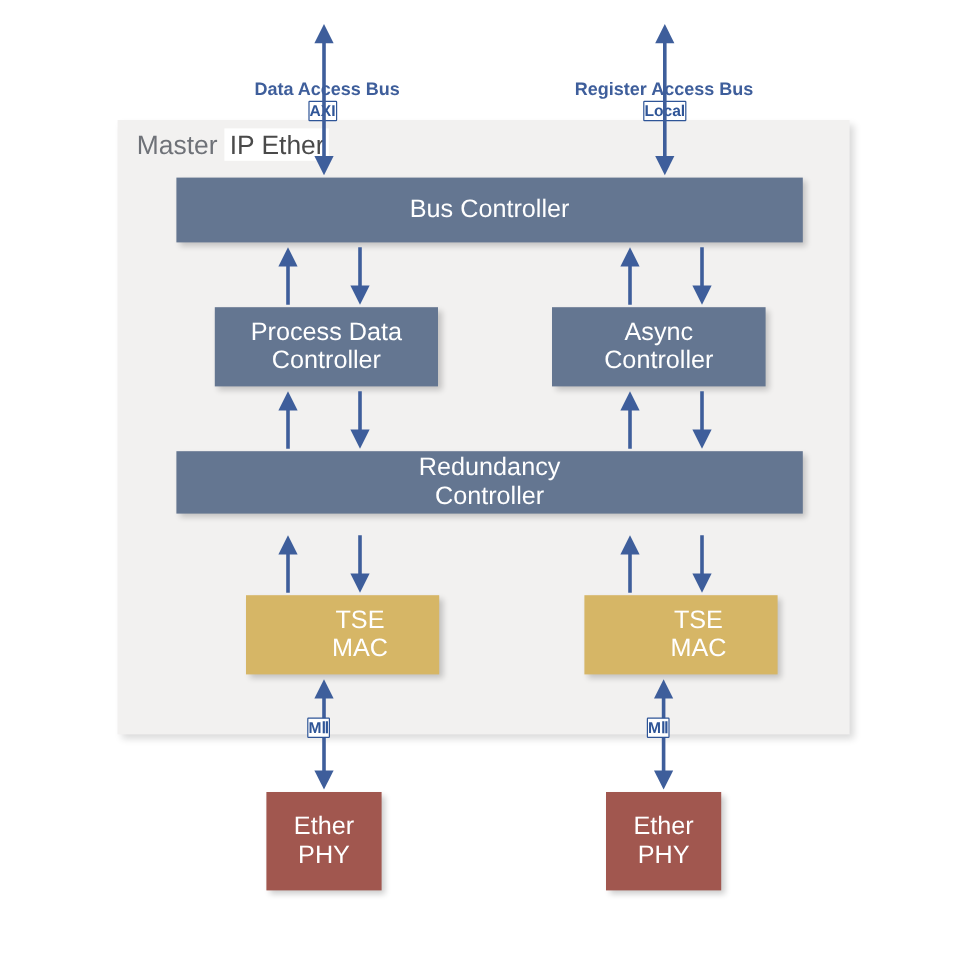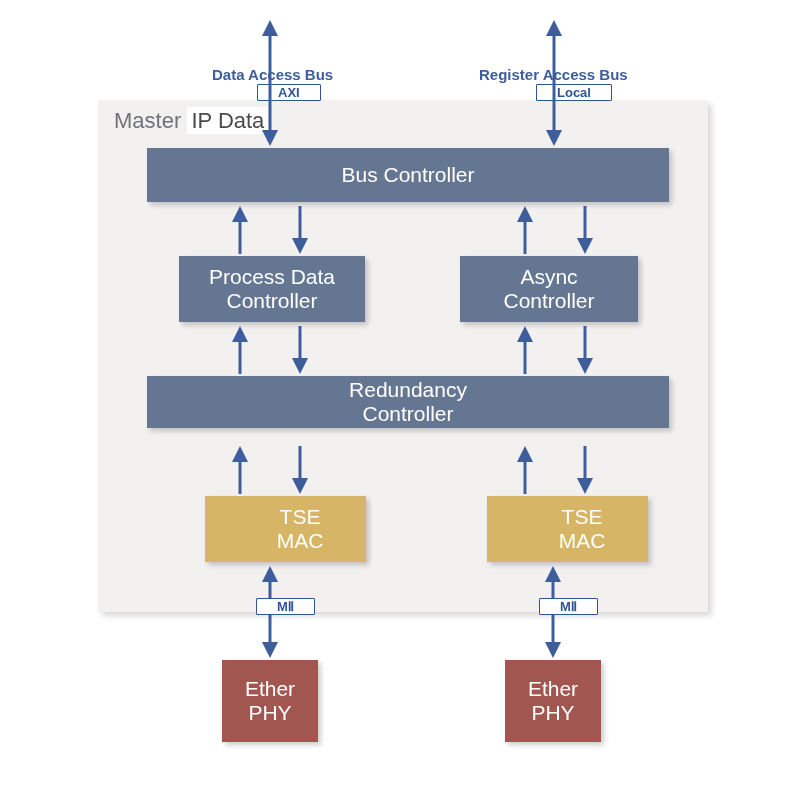--- a/index.html
+++ b/index.html
@@ -5,33 +5,33 @@
 body { margin:0; font-family:"Segoe UI",Arial,sans-serif; background:#fff; }
 .stage { position:relative; width:800px; height:800px; }
 .core { position:absolute; left:98px; top:100px; width:610px; height:512px; background:#f2f1f0; box-shadow:4px 4px 6px rgba(0,0,0,.15); }
 .core-label { position:absolute; left:114px; top:108px; font-size:22px; color:#6f7278; font-weight:500; }
 .core-label .b { background:#fff; padding:1px 4px; color:#4a4a4a; }
 .blk { position:absolute; display:flex; align-items:center; justify-content:center; text-align:center; box-shadow:3px 3px 5px rgba(0,0,0,.2); color:#fff; font-size:21px; line-height:1.15; }
 .blue { background:#647691; }
 .gold { background:#d6b666;padding-left:29px; }
 .red  { background:#a1574f; }
 .toplbl { position:absolute; color:#3e5e9b; font-size:15px; font-weight:600; }
-.chip { position:absolute; background:#fff; border:1px solid #2f5597; color:#2f5597; font-size:13px; font-weight:600; padding:0 20px; border-radius:1px; }
+.chip { position:absolute; background:#fff; border:1px solid #2f5597; color:#2f5597; font-size:13px; font-weight:600; padding:0 0; border-radius:1px; }
 .arr { position:absolute; }
 .arr line { stroke:#3e5e9b; stroke-width:3; }
 .arr polygon { fill:#3e5e9b; }
 </style>
 </head>
 <body>
 
 <div class="stage">
   <div class="core"></div>
   <div class="core-label">
     <span>Master</span>
-    <span class="b">IP Data</span>
+    <span class="b">IP Ether</span>
   </div>
 
   <div class="toplbl" style="left:212px; top:66px;">Data Access Bus</div>
   <div class="chip" style="left:257px; top:84px;">AXI</div>
   <div class="toplbl" style="left:479px; top:66px;">Register Access Bus</div>
   <div class="chip" style="left:536px; top:84px;">Local</div>
 
   <svg class="arr" style="left:258px; top:18px;" width="24" height="130">
     <line x1="12" y1="16" x2="12" y2="114"></line>
     <polygon points="12,2 4,18 20,18"></polygon>

